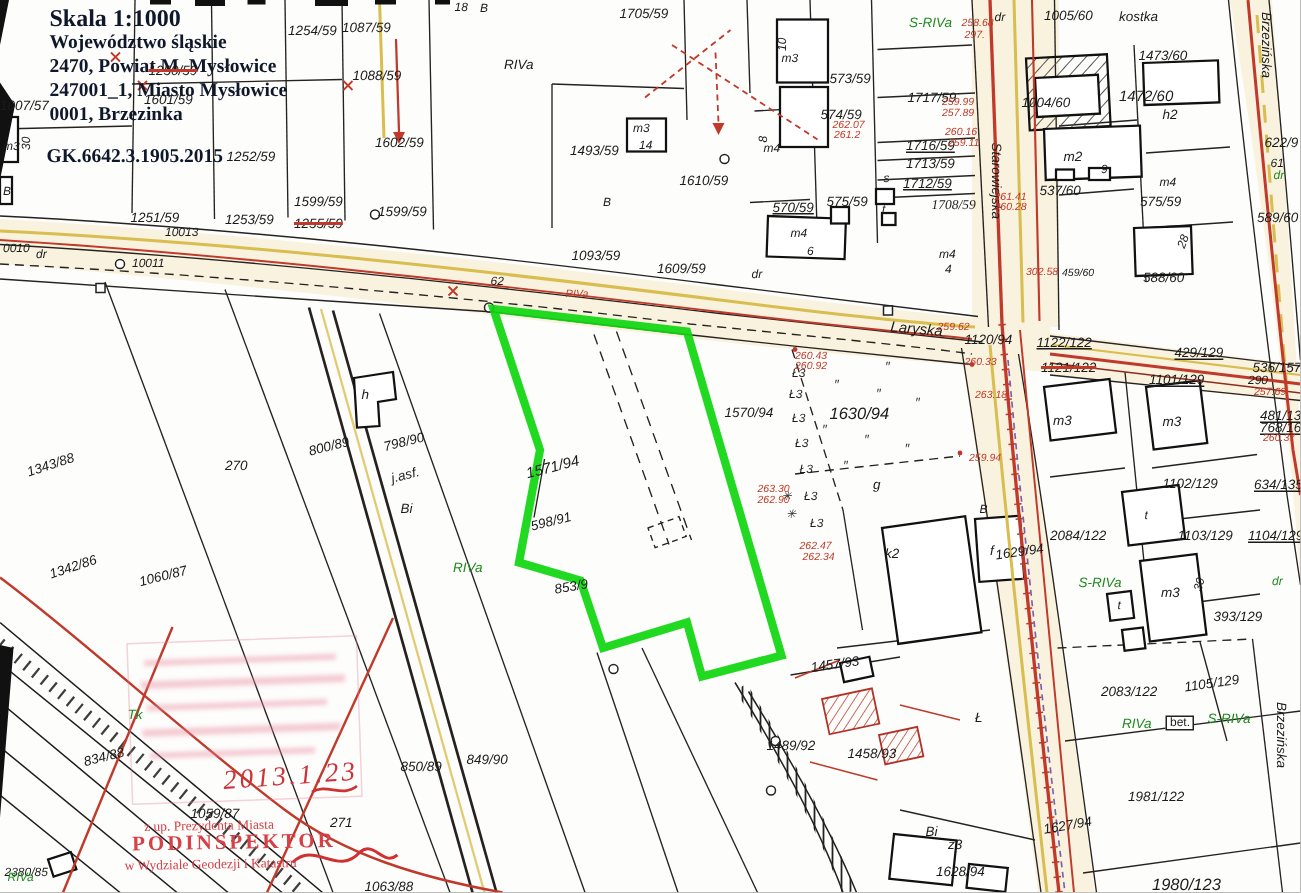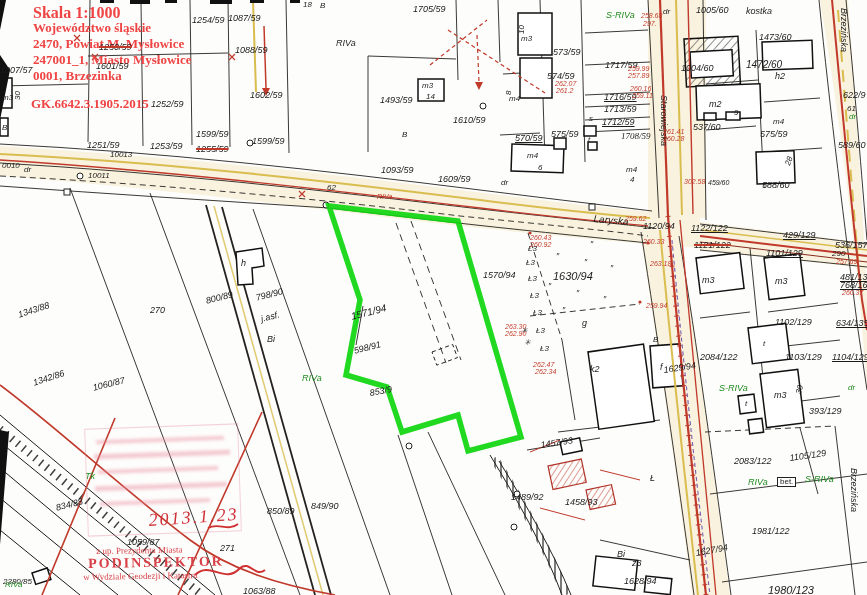--- a/index.html
+++ b/index.html
@@ -4,21 +4,21 @@
 <style>
   html,body{margin:0;padding:0;background:#888;}
   #page{position:relative;width:867px;height:595px;background:#fdfdfb;overflow:hidden;
         font-family:"Liberation Sans",sans-serif;}
   svg{position:absolute;left:0;top:0;}
   .lbl{position:absolute;white-space:nowrap;font-style:italic;color:#1b1b1b;line-height:1;
        transform-origin:0 0;font-family:"Liberation Sans",sans-serif;}
   .lbl.u{text-decoration:underline;}
   .lbl.k{text-decoration:line-through;text-decoration-color:#c0392b;text-decoration-thickness:1.5px;}
   .lbl.bx{border:1px solid #222;padding:0 2px;font-style:normal;background:#fff;}
-  .hdr{position:absolute;font-family:"Liberation Serif",serif;font-weight:bold;color:#ef4444;
+  .hdr{position:absolute;font-family:"Liberation Serif",serif;font-weight:bold;color:#0f172a;
        white-space:nowrap;line-height:1.05;}
   .stamp{position:absolute;color:#d84048;white-space:nowrap;font-family:"Liberation Serif",serif;
          transform-origin:0 0;}
   .ghost{position:absolute;background:rgba(233,140,160,.45);filter:blur(1.5px);}
   .ghostbox{position:absolute;border:1px solid rgba(230,130,150,.35);transform:rotate(-2deg);}
   .hand{position:absolute;color:#d03038;font-style:italic;font-family:"Liberation Serif",serif;
         transform-origin:0 0;letter-spacing:2px;}
 </style>
 </head>
 <body>

